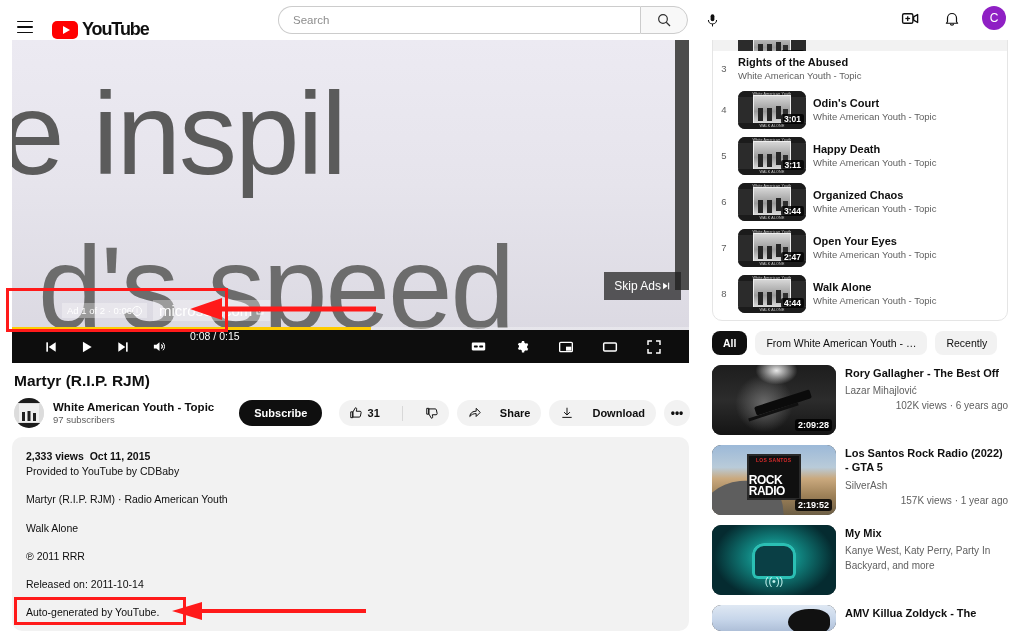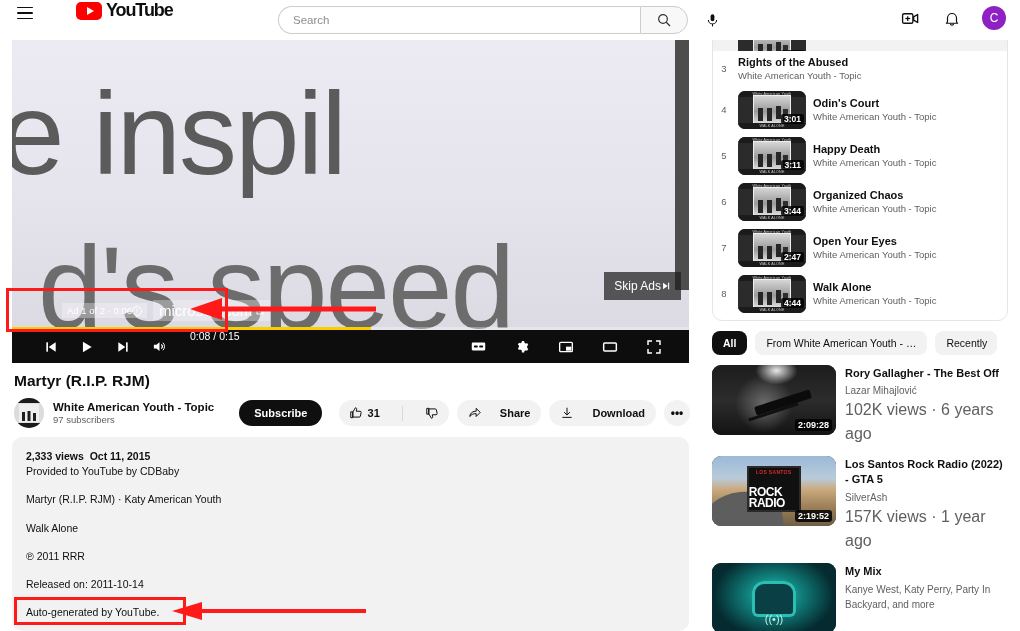--- a/index.html
+++ b/index.html
@@ -9,23 +9,22 @@
     background: #ffffff;
     font-family: "Liberation Sans", sans-serif;
     color: #0f0f0f;
   }
   .app { position: relative; width: 1020px; height: 631px; }
 
   
   .header {
     position: absolute; top: 0; left: 0; width: 1020px; height: 40px;
     background: #ffffff;
-    display: flex; align-items: flex-start;
+    display: flex; align-items: flex-end;
     z-index: 40;
-    gap: 24px;
   }
   .hamburger {
     width: 26px; height: 26px; margin-left: 12px;
     display: flex; flex-direction: column; justify-content: center;
     align-items: center; gap: 4px; cursor: pointer;
   }
   .hamburger span { display:block; width: 16px; height: 1.6px; background: #0f0f0f; border-radius: 1px; }
   .yt-logo {
     display: flex; align-items: center; gap: 4px;
     margin-left: 14px; cursor: pointer;
@@ -291,21 +290,21 @@
     border-radius: 9px; overflow: hidden; flex: 0 0 auto; background: #333;
   }
   .rec-dur {
     position: absolute; right: 4px; bottom: 4px;
     background: rgba(0,0,0,0.85); color: #fff;
     font-size: 9px; font-weight: bold; padding: 1px 3px; border-radius: 3px;
   }
   .rec-texts { flex: 1 1 auto; min-width: 0; padding-top: 1px; }
   .rec-title { font-size: 11px; font-weight: bold; color: #0f0f0f; line-height: 1.35; }
   .rec-ch { font-size: 10px; color: #606060; line-height: 1.5; margin-top: 3px; }
-  .rec-meta { font-size: 16px; color: #606060; line-height: 1.5; }
+  .rec-meta { font-size: 10px; color: #606060; line-height: 1.5; text-align: right; }
 
   
   .art-rory {
     position:absolute; inset:0;
     background:
       radial-gradient(ellipse 30px 20px at 52% 8%, #e8e8e8 0%, rgba(60,60,60,0) 70%),
       radial-gradient(ellipse 40px 40px at 42% 55%, #6a6a6a 0%, rgba(20,20,20,0) 72%),
       linear-gradient(180deg,#1d1d1d 0%,#2c2c2c 50%,#141414 100%);
   }
   .art-rory::after{
@@ -561,21 +560,21 @@
       <span style="font-size:12px;line-height:6px;">•••</span>
     </div>
   </div>
 
   <div class="description">
     <div class="desc-line bold">
       <span>2,333 views</span>&nbsp;&nbsp;<span>Oct 11, 2015</span>
     </div>
     <div class="desc-line">Provided to YouTube by CDBaby</div>
     <div class="desc-gap"></div>
-    <div class="desc-line">Martyr (R.I.P. RJM) · Katy American Youth</div>
+    <div class="desc-line">Martyr (R.I.P. RJM) · Radio American Youth</div>
     <div class="desc-gap"></div>
     <div class="desc-line">Walk Alone</div>
     <div class="desc-gap"></div>
     <div class="desc-line">℗ 2011 RRR</div>
     <div class="desc-gap"></div>
     <div class="desc-line">Released on: 2011-10-14</div>
     <div class="desc-gap"></div>
     <div class="desc-line">Auto-generated by YouTube.</div>
   </div>
 

